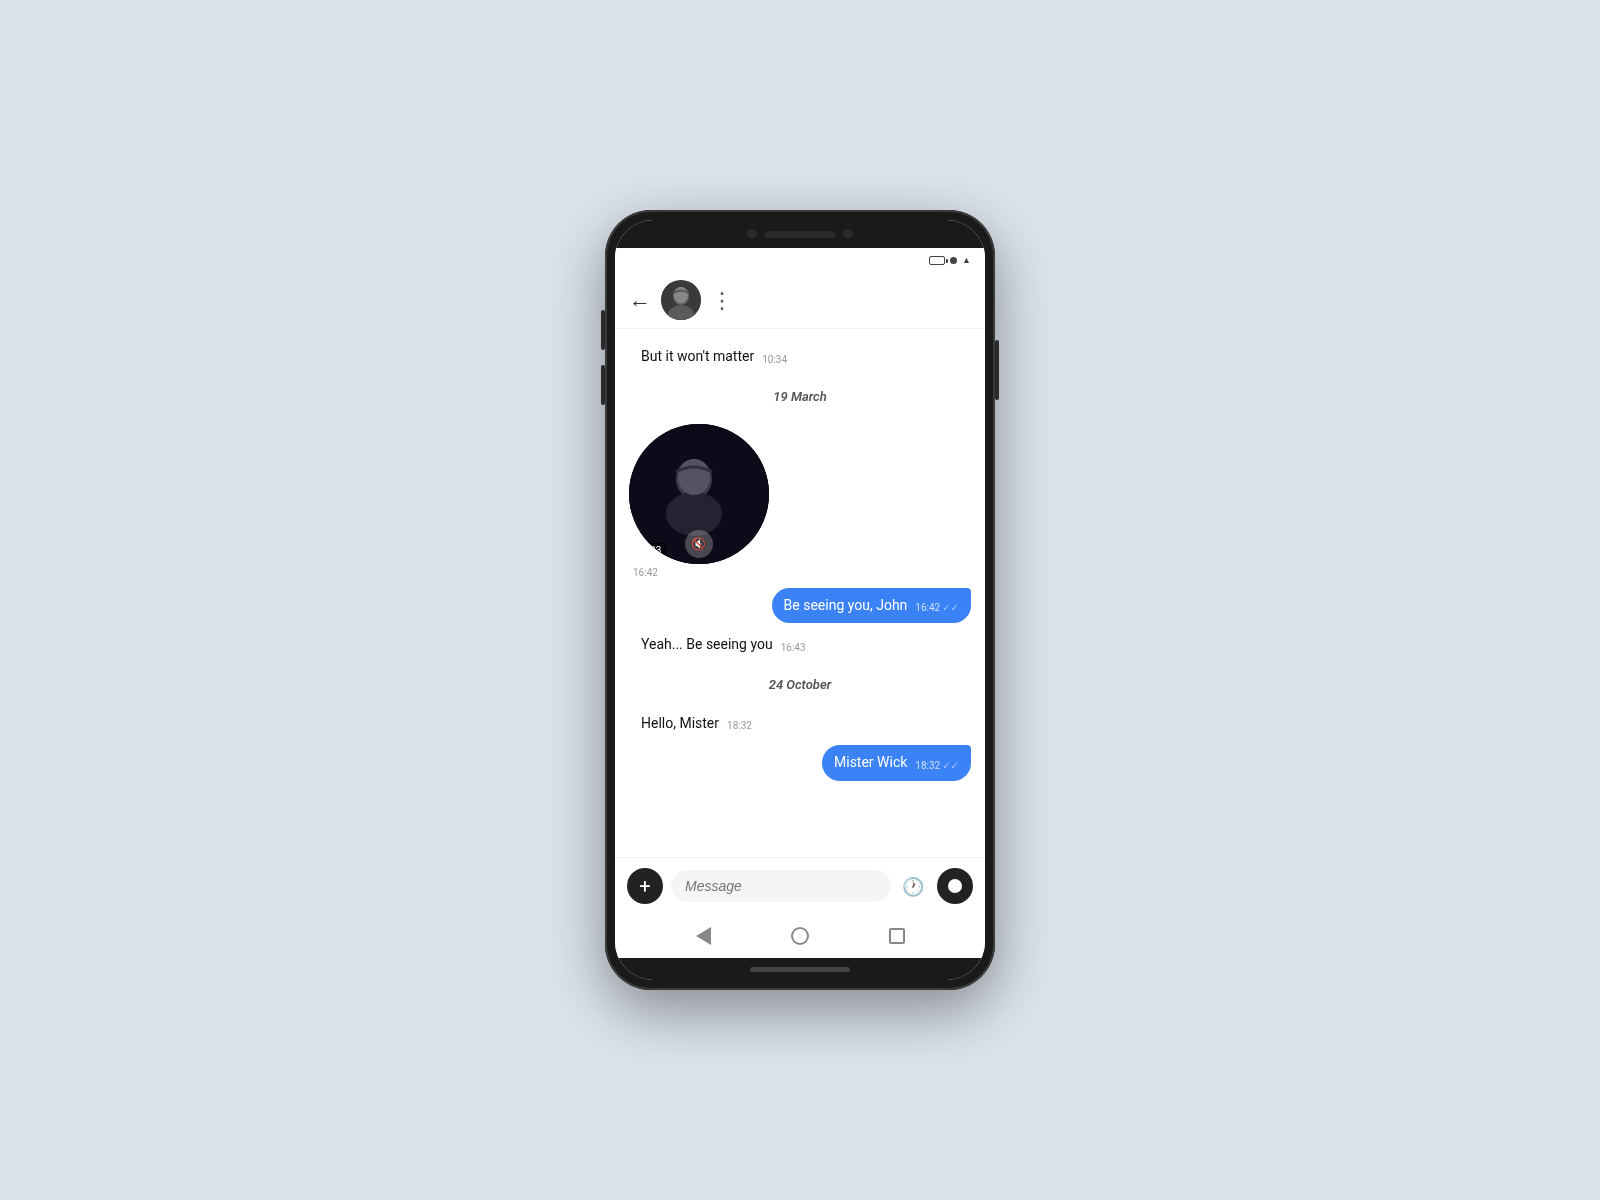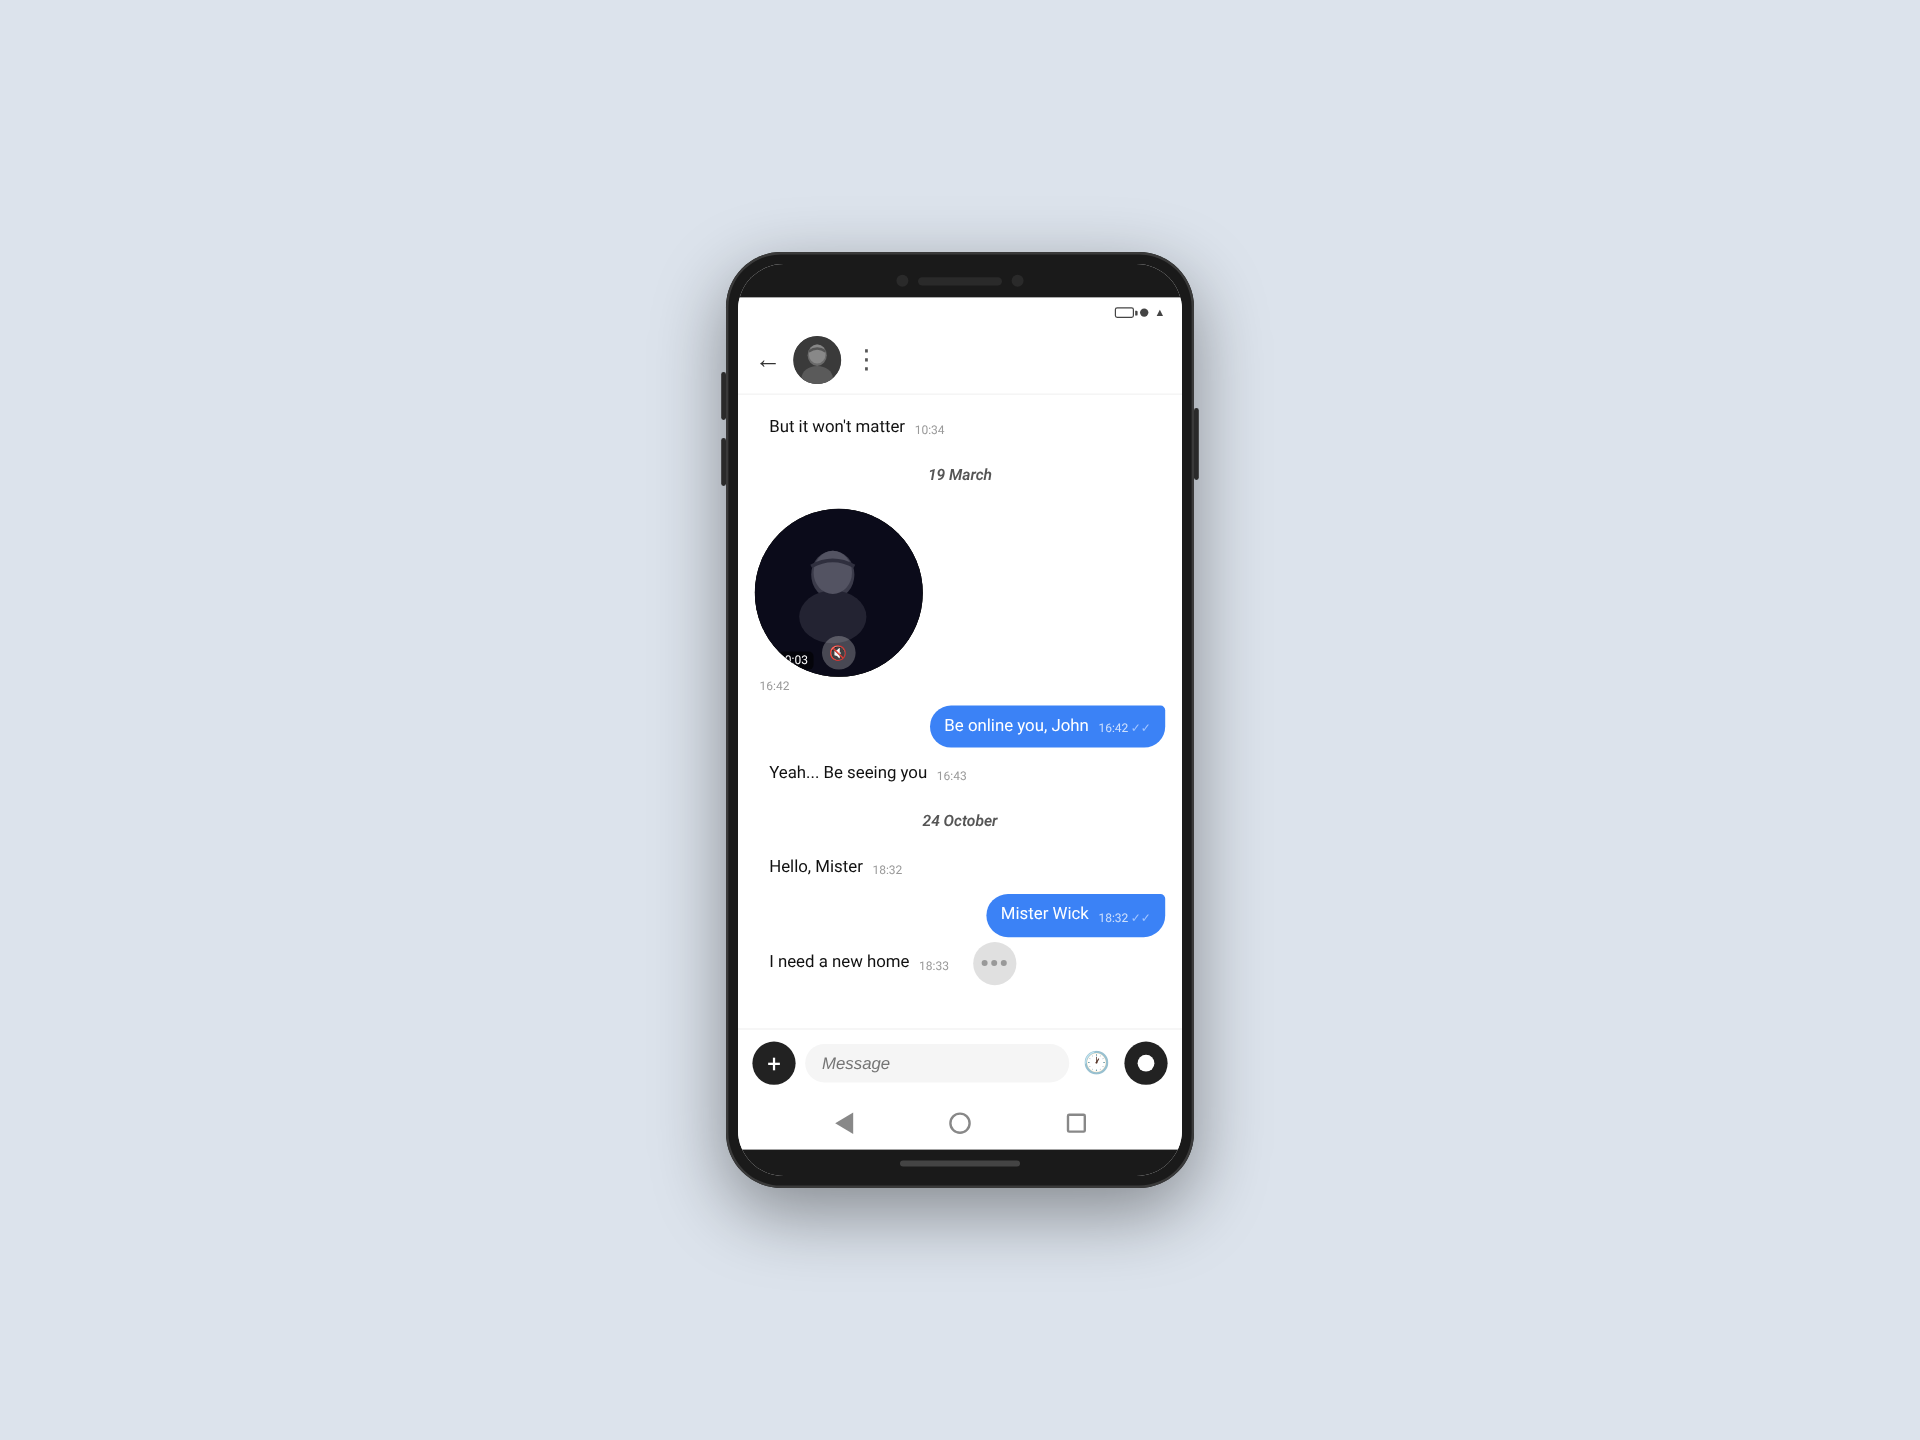--- a/index.html
+++ b/index.html
@@ -225,21 +225,21 @@
       background: radial-gradient(circle at 40% 35%, #3a3a3a 0%, #111 60%, #0a0a0a 100%);
       display: flex;
       align-items: center;
       justify-content: center;
       position: relative;
     }
 
     .video-duration-badge {
       position: absolute;
       bottom: 6px;
-      left: 20px;
+      left: 8px;
       background: rgba(0,0,0,0.6);
       color: #fff;
       font-size: 10px;
       padding: 2px 5px;
       border-radius: 4px;
     }
 
     .video-mute-btn {
       position: absolute;
       bottom: 6px;
@@ -509,21 +509,21 @@
               <div class="video-mute-btn">🔇</div>
             </div>
           </div>
           <div class="video-time">16:42</div>
         </div>
       </div>
 
       <div class="message-row outgoing">
         <div class="bubble bubble-outgoing">
           <div class="bubble-text-row">
-            <span>Be online you, John</span>
+            <span>Be seeing you, John</span>
             <span class="msg-time msg-time-outgoing">16:42</span>
             <span class="tick">✓✓</span>
           </div>
         </div>
       </div>
 
       <div class="message-row incoming">
         <div class="bubble bubble-incoming">
           <div class="bubble-text-row">
             <span>Yeah... Be seeing you</span>
@@ -546,33 +546,20 @@
       <div class="message-row outgoing">
         <div class="bubble bubble-outgoing">
           <div class="bubble-text-row">
             <span>Mister Wick</span>
             <span class="msg-time msg-time-outgoing">18:32</span>
             <span class="tick">✓✓</span>
           </div>
         </div>
       </div>
 
-      <div class="message-row incoming" style="flex-direction: row; align-items: flex-end; gap: 8px;">
-        <div class="bubble bubble-incoming">
-          <div class="bubble-text-row">
-            <span>I need a new home</span>
-            <span class="msg-time">18:33</span>
-          </div>
-        </div>
-        <div class="typing-indicator">
-          <div class="typing-dot"></div>
-          <div class="typing-dot"></div>
-          <div class="typing-dot"></div>
-        </div>
-      </div>
 
     </div>
 
     <div class="chat-input-row">
       <div class="add-btn">+</div>
       <input class="message-input" type="text" placeholder="Message" style="">
       <div class="clock-btn">🕐</div>
       <div class="record-btn">
         <div class="record-dot"></div>
       </div>

